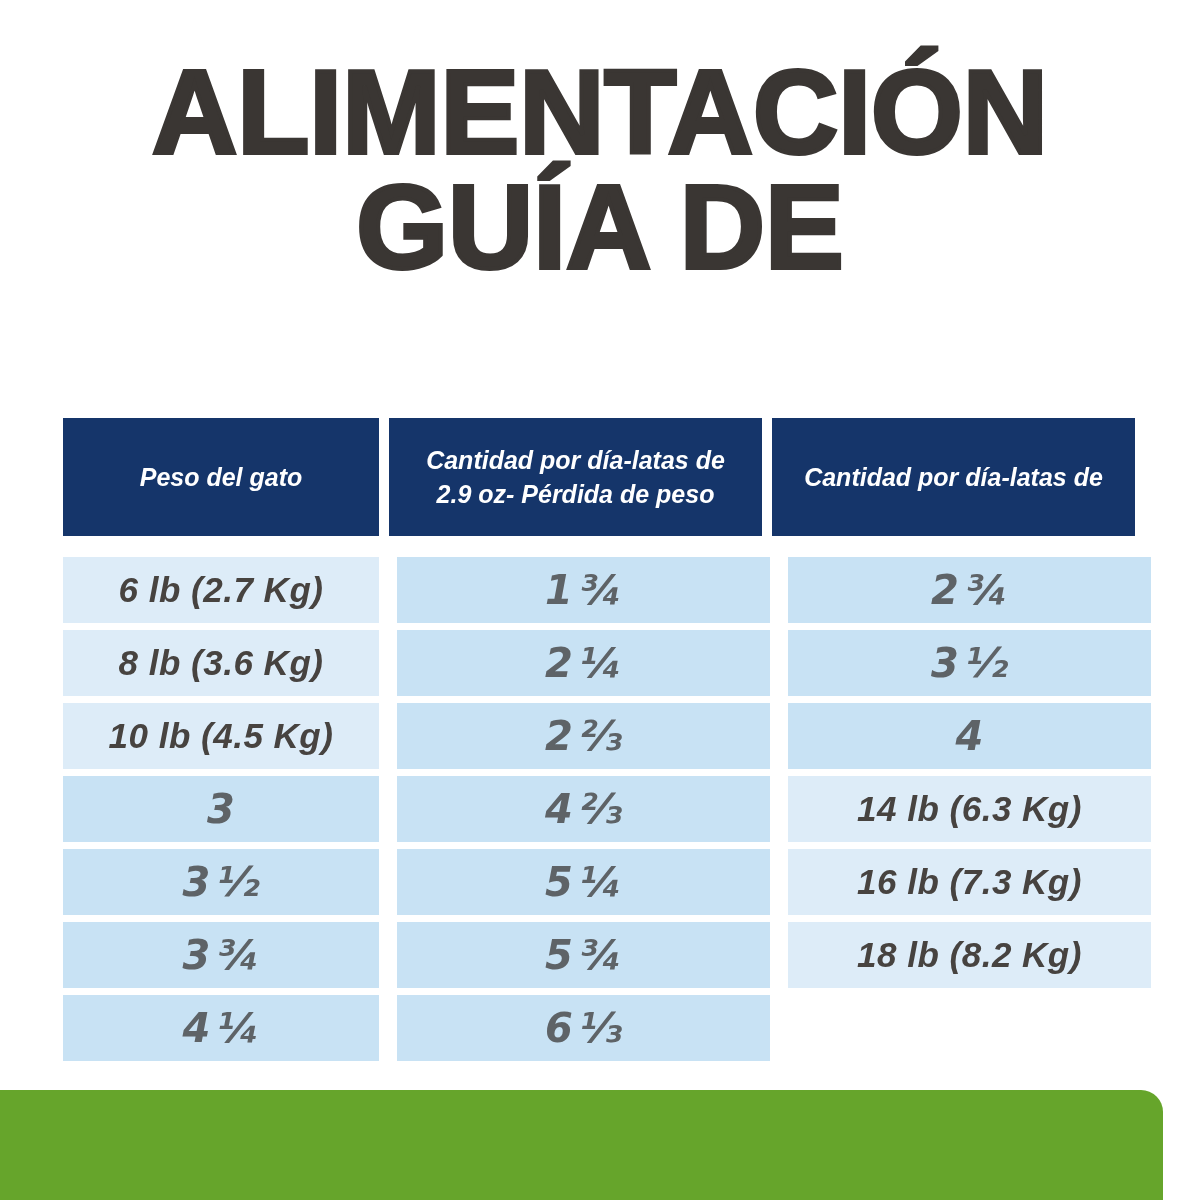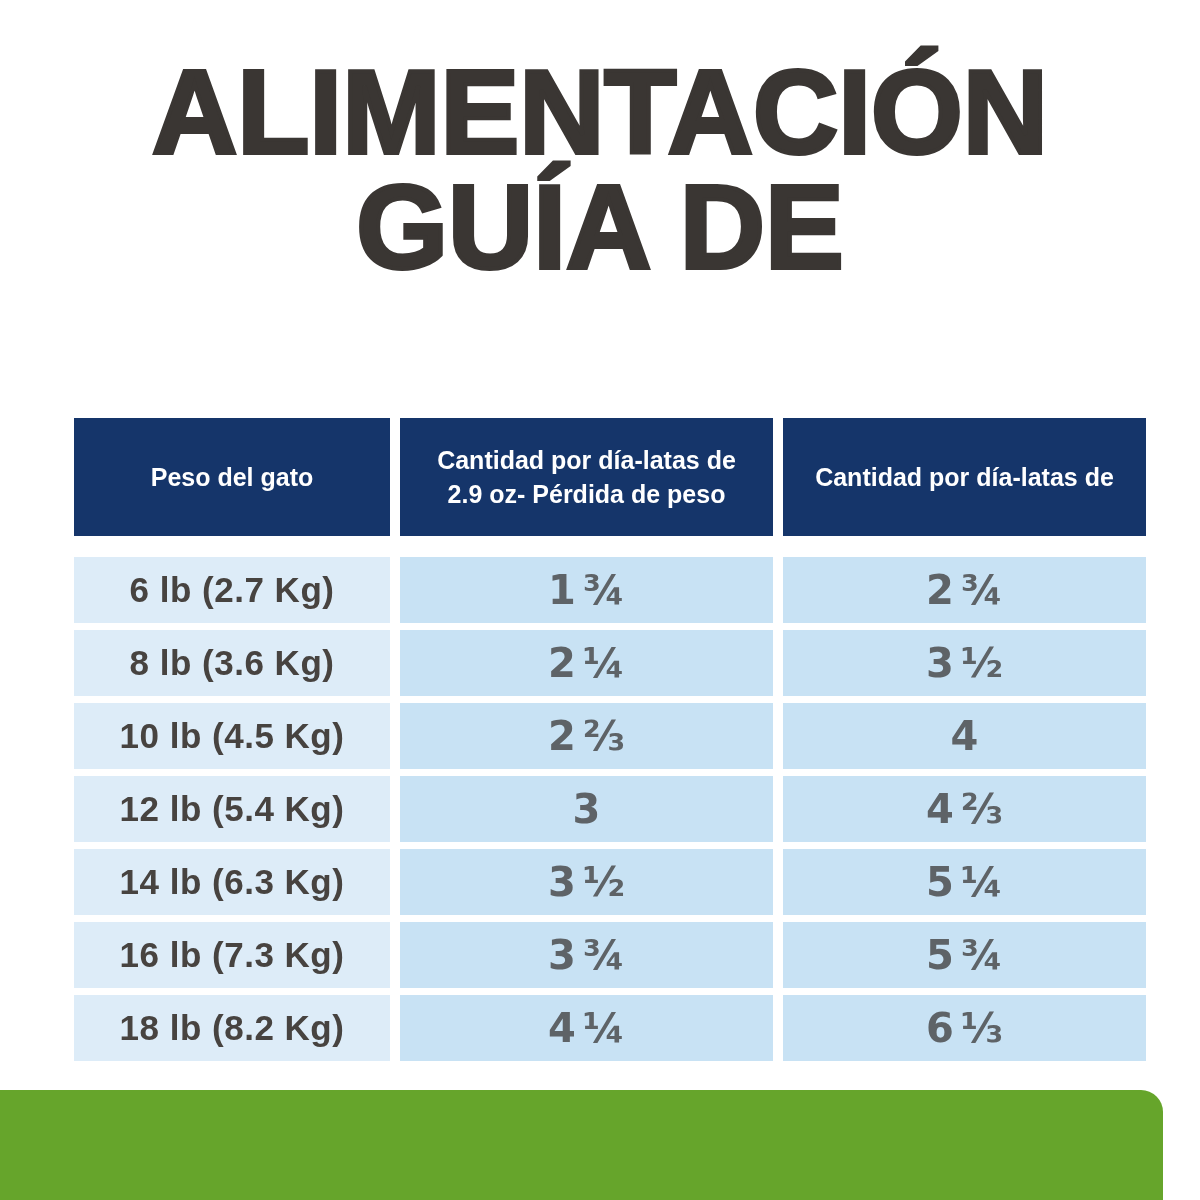--- a/index.html
+++ b/index.html
@@ -15,40 +15,40 @@
     text-align: center;
     font-size: 118px;
     line-height: 115px;
     font-weight: bold;
     color: #3a3633;
     -webkit-text-stroke: 4px #3a3633;
     letter-spacing: 0px;
   }
   .title span { display: block; }
 
-  .ftable { position: absolute; left: 74px; top: 363px; width: 879px; }
+  .ftable { position: absolute; left: 63px; top: 363px; width: 879px; font-style: italic; }
   .thead, .tbody {
     display: grid;
     grid-template-columns: 316px 373px 363px;
   }
   .thead { column-gap: 10px; }
   .th {
     background: #15356a;
     color: #ffffff;
     height: 118px;
     display: flex; flex-direction: column;
     align-items: center; justify-content: center;
     text-align: center;
     font-weight: bold;
     font-size: 25px;
     line-height: 34px;
   }
   .tbody {
     margin-top: 21px;
-    gap: 7px 10px;
+    gap: 7px 18px;
     grid-auto-rows: 66px;
   }
   .td {
     display: flex; align-items: center; justify-content: center;
     text-align: center;
   }
   .td.weight {
     background: #ddecf8;
     color: #474340;
     font-size: 35px;
@@ -123,21 +123,20 @@
       <div class="td weight">10 lb (4.5 Kg)</div>
       <div class="td amount">
           <span class="whole">2</span>
           <span class="frac">⅔</span>
         </div>
       <div class="td amount">
           <span class="whole">4</span>
           <span class="frac"></span>
         </div>
 
-      <div class="td weight">12 lb (5.4 Kg)</div>
       <div class="td amount">
           <span class="whole">3</span>
           <span class="frac"></span>
         </div>
       <div class="td amount">
           <span class="whole">4</span>
           <span class="frac">⅔</span>
         </div>
 
       <div class="td weight">14 lb (6.3 Kg)</div>

